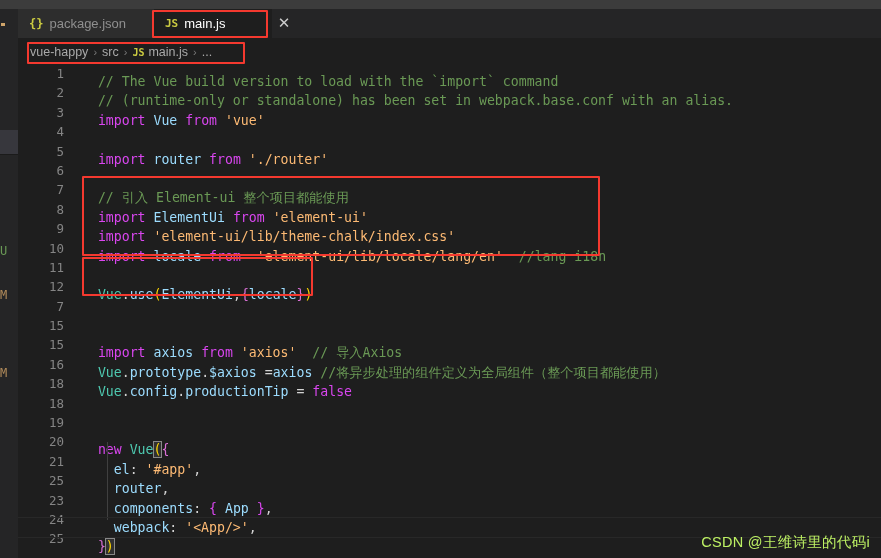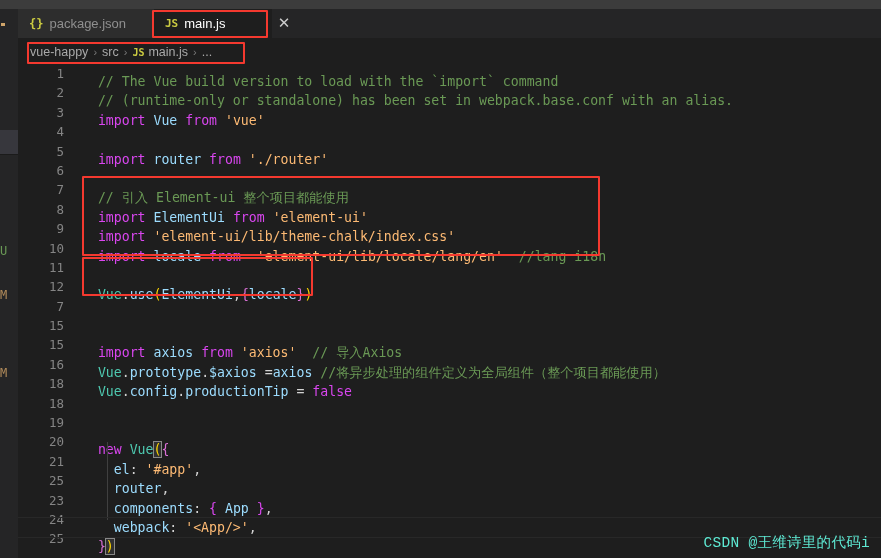--- a/index.html
+++ b/index.html
@@ -230,23 +230,23 @@
     box-sizing: border-box;
     pointer-events: none;
     border-radius: 1px;
   }
 
   
   .watermark {
     position: absolute;
     right: 11px;
     bottom: 6px;
-    font-family: Liberation Mono, monospace;
+    font-family: Liberation Sans, sans-serif;
     font-size: 14.5px;
-    color: #5eead4;
+    color: #bef264;
     white-space: nowrap;
     letter-spacing: 0.3px;
   }
 </style>
 </head>
 <body>
 
 <div id="app-root">
 
   <div class="activity-strip">

